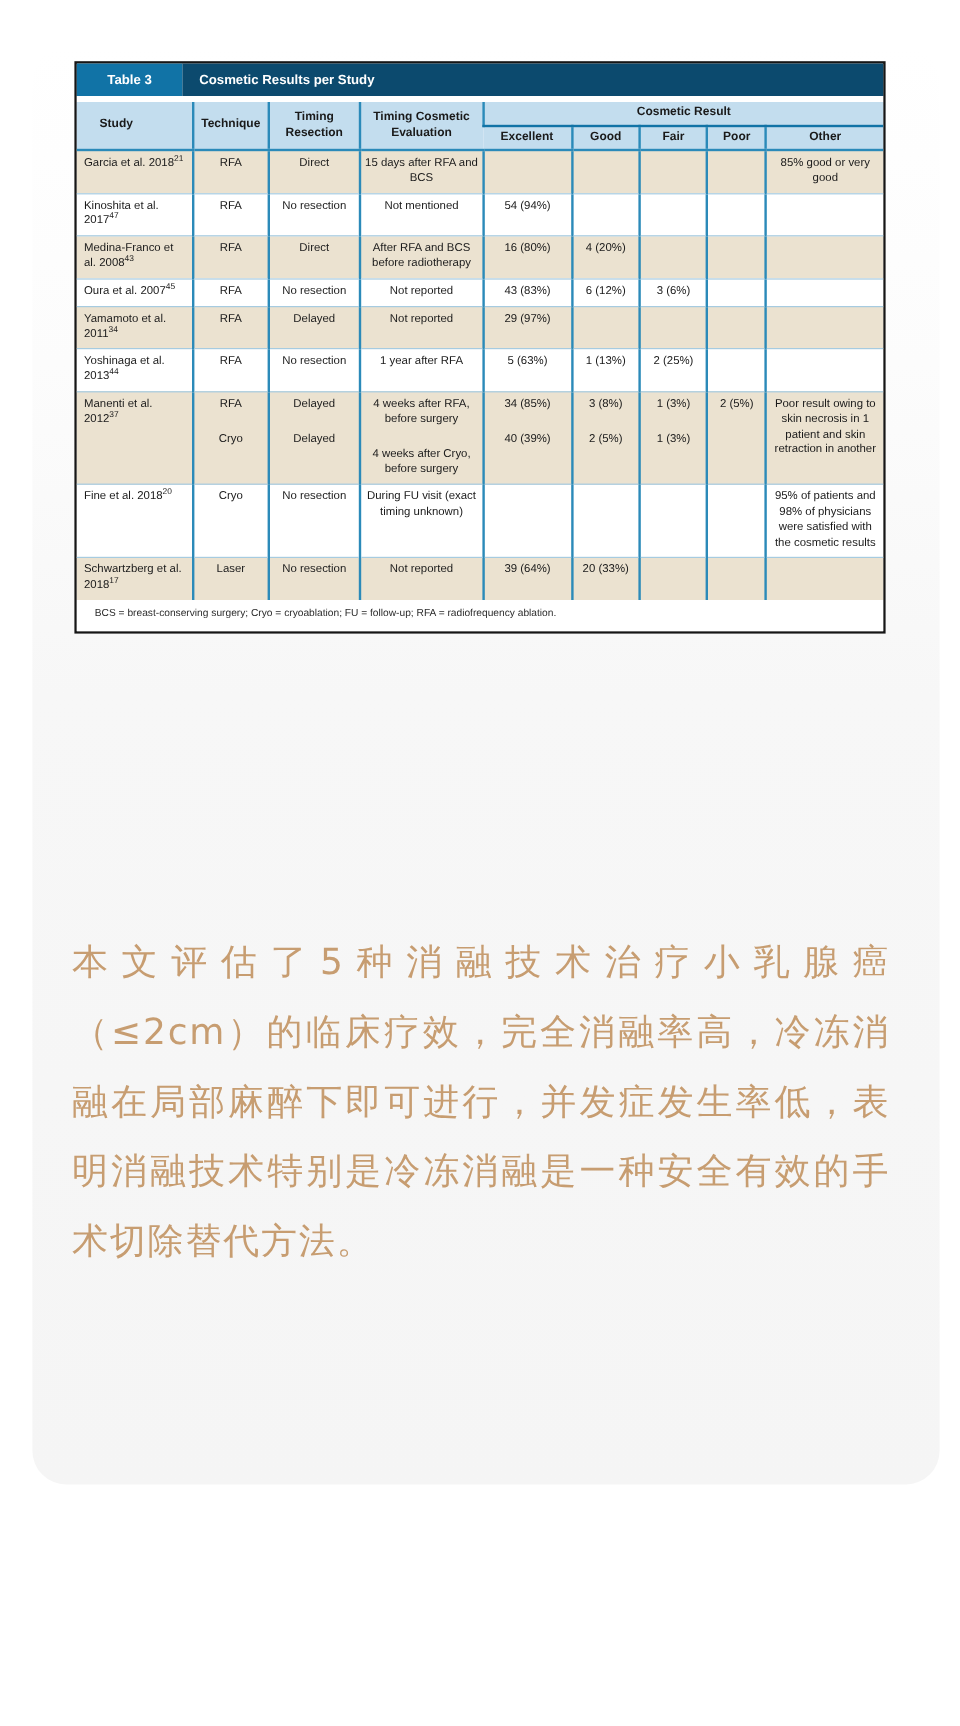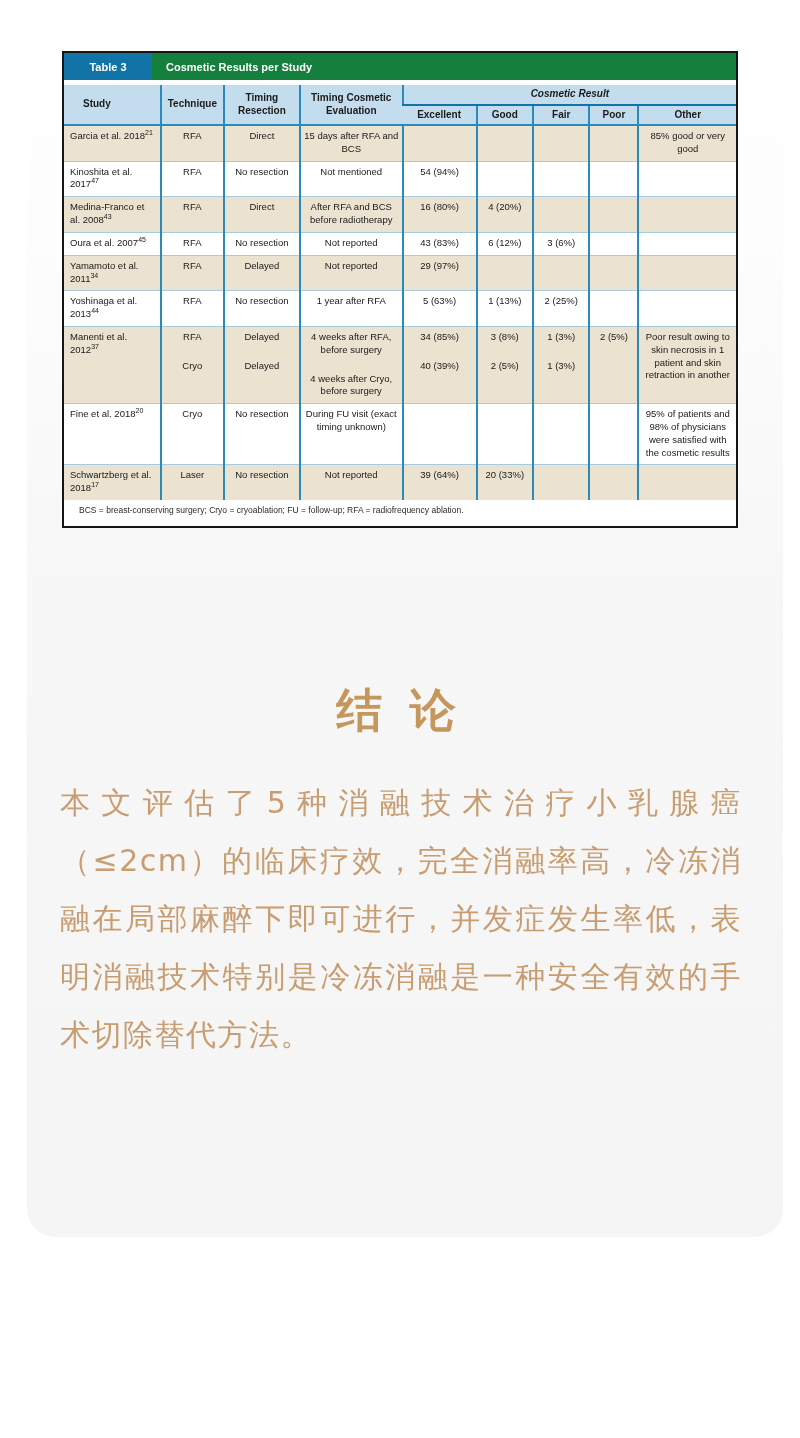--- a/index.html
+++ b/index.html
@@ -6,31 +6,31 @@
   html,body { width:800px; background:#ffffff; font-family:"Liberation Sans",sans-serif; }
   .page { position:relative; width:800px; height:1438px; background:#ffffff; overflow:hidden; }
 
   .card { position:absolute; left:27px; top:40px; width:756px; height:1197px; border-radius:28px;
           background:linear-gradient(180deg,#ffffff 0%,#fcfcfc 22%,#f7f7f7 45%,#f5f5f5 100%); }
 
   .tablewrap { position:absolute; left:62px; top:51px; width:676px; border:2px solid #161616; background:#ffffff; }
   .titlebar { display:flex; height:27px; }
   .titlebar .tlabel { background:#1173a6; color:#ffffff; font-weight:bold; font-size:11px;
                       width:88px; display:flex; align-items:center; justify-content:center; }
-  .titlebar .ttitle { background:#15803d; color:#ffffff; font-weight:bold; font-size:11px;
+  .titlebar .ttitle { background:#0c4a6e; color:#ffffff; font-weight:bold; font-size:11px;
                       flex:1; display:flex; align-items:center; padding-left:14px; }
   .tgap { height:5px; background:#ffffff; }
 
   table { width:100%; border-collapse:collapse; table-layout:fixed; color:#1a1a1a; }
   thead th { background:#c3ddee; font-weight:bold; font-size:10px; padding:3px 2px;
              vertical-align:middle; text-align:center; line-height:1.25; }
   thead th.study-h { text-align:left; padding-left:19px; }
   th, td { border-left:2px solid #2b8ab9; }
   th:first-child, td:first-child { border-left:none; }
-  th.group { border-bottom:2px solid #1173a6;font-style:italic; }
+  th.group { border-bottom:2px solid #1173a6; }
   thead tr.subhead th, thead tr.tophead th.rowspan { border-bottom:2.5px solid #2b8ab9; }
 
   tbody td { padding:4px 3px 5px; text-align:center; vertical-align:top;
              border-top:1.5px solid #a6cbe0; font-size:9.5px; line-height:1.35; }
   tbody tr:first-child td { border-top:none; }
   tbody td.study { text-align:left; padding-left:6px; }
   tr.beige td { background:#ebe2d0; }
   tr.white td { background:#ffffff; }
   .sub2 { margin-top:16px; }
   sup { font-size:7px; vertical-align:super; line-height:0; }
@@ -211,16 +211,15 @@
           </tr>
         </tbody>
       <tbody>
         <tr class="footrow">
           <td colspan="9">BCS = breast-conserving surgery; Cryo = cryoablation; FU = follow-up; RFA = radiofrequency ablation.</td>
         </tr>
       </tbody>
     </table>
   </div>
 
-  <div class="conclusion-heading">结 论</div>
   <div class="conclusion-body">本文评估了5种消融技术治疗小乳腺癌（≤2cm）的临床疗效，完全消融率高，冷冻消融在局部麻醉下即可进行，并发症发生率低，表明消融技术特别是冷冻消融是一种安全有效的手术切除替代方法。</div>
 
 </div>
 
 </body></html>

